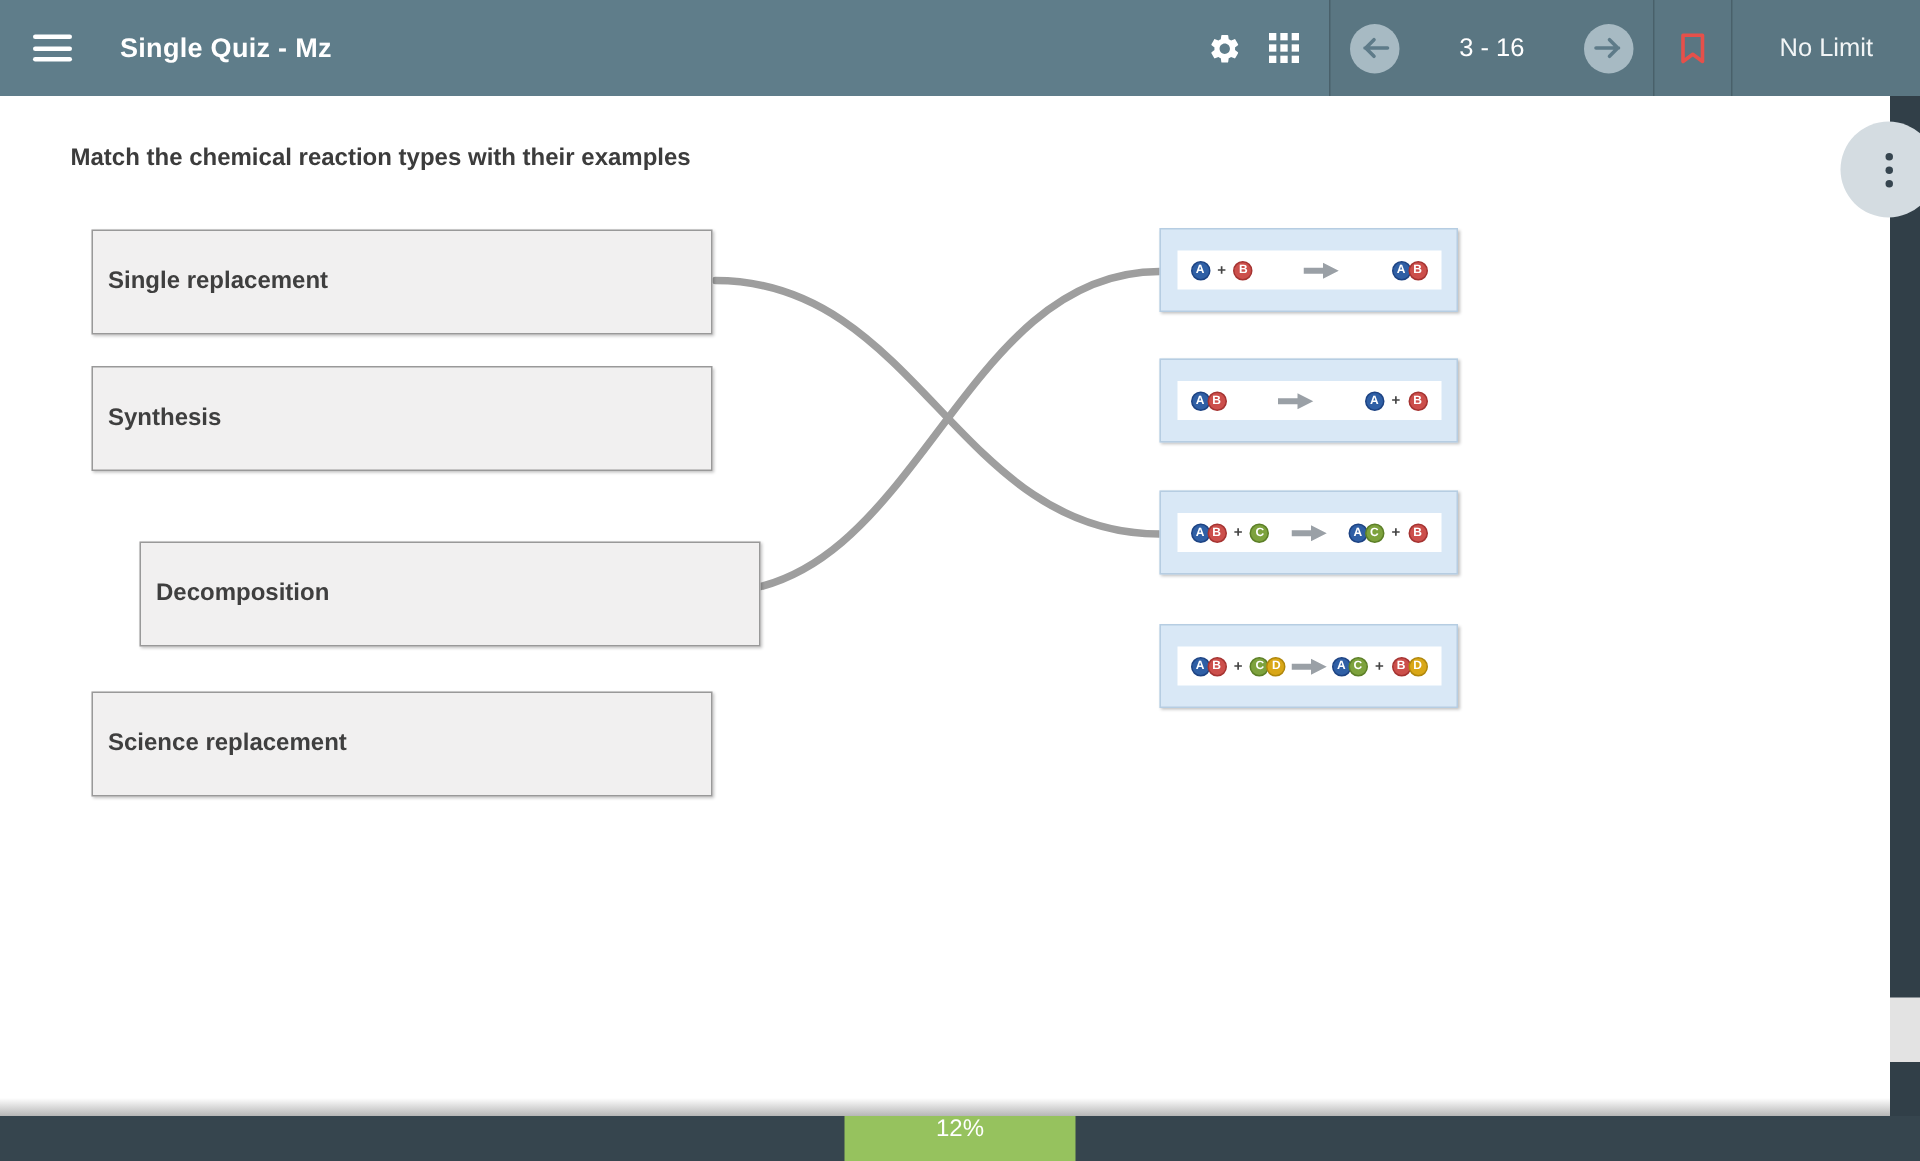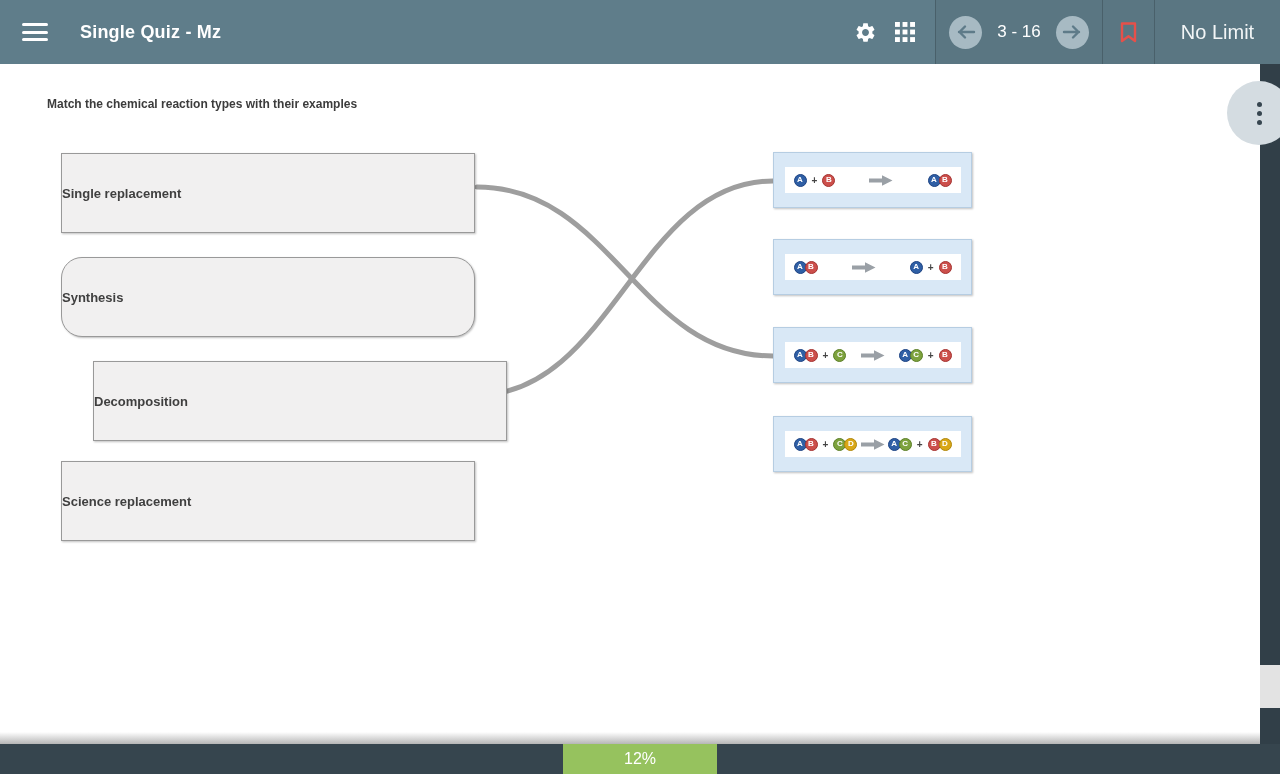--- a/index.html
+++ b/index.html
@@ -14,41 +14,41 @@
   }
   .hamburger { margin-left: 22px; width: 26px; background: none; border: none; padding: 0;
     display: flex; flex-direction: column; gap: 4.5px; cursor: pointer; }
   .hamburger .bar { height: 3px; background: #fff; border-radius: 1.5px; }
   .title { margin-left: 32px; color: #fff; font-size: 18px; font-weight: bold; letter-spacing: .2px; }
   .hspacer { flex: 1; }
   .icon-btn { width: 40px; height: 64px; background: none; border: none; padding: 0;
     display: flex; align-items: center; justify-content: center; cursor: pointer; }
   .icon-btn.grid { margin-right: 10px; }
   .nav-section {
-    width: 168px; height: 64px; box-sizing: border-box; padding: 0 13px;
+    width: 217px; height: 64px; box-sizing: border-box; padding: 0 13px;
     border-left: 1px solid rgba(0,0,0,.18); border-right: 1px solid rgba(0,0,0,.18);
     background: rgba(0,0,0,.05); display: flex; align-items: center; justify-content: space-between;
   }
   .nav-circle { width: 33px; height: 33px; border-radius: 50%; background: #a7bac3; border: none;
     display: flex; align-items: center; justify-content: center; cursor: pointer; padding: 0; }
   .counter { color: #fff; font-size: 17px; }
   .bookmark-section { width: 52px; height: 64px; box-sizing: border-box;
     border-right: 1px solid rgba(0,0,0,.18); background: rgba(0,0,0,.05);
     display: flex; align-items: center; justify-content: center; }
   .bookmark-btn { background: none; border: none; padding: 0; display: flex; cursor: pointer; }
   .limit-section { width: 125px; height: 64px; background: rgba(0,0,0,.05);
-    display: flex; align-items: center; justify-content: center; color: #f2f5f6; font-size: 20px; }
+    display: flex; align-items: center; justify-content: center; color: #f2f5f6; font-size: 17px; }
   
   .content { position: absolute; top: 64px; left: 0; width: 1260px; height: 680px; background: #fff; }
-  .prompt { position: absolute; left: 47px; top: 33px; font-size: 12px; font-weight: bold; color: #3c3c3c; }
+  .prompt { position: absolute; left: 47px; top: 33px; font-size: 16px; font-weight: bold; color: #3c3c3c; }
   .lbox {
-    position: absolute; left: 61px; width: 414px; height: 80px; box-sizing: border-box;
+    position: absolute; left: 61px; width: 414px; height: 70px; box-sizing: border-box;
     background: #f1f0f0; border: 1px solid #999; box-shadow: 1px 1px 2px rgba(0,0,0,.25);
-    display: flex; align-items: center; 
-    font-size: 13px; font-weight: bold; color: #3f3f3f; cursor: pointer;
+    display: flex; align-items: center; padding-left: 10px;
+    font-size: 16px; font-weight: bold; color: #3f3f3f; cursor: pointer;
   }
   .rbox {
     position: absolute; left: 773px; width: 199px; height: 56px; box-sizing: border-box;
     background: #d9e8f6; border: 1px solid #b6cde2; box-shadow: 1px 1px 2px rgba(0,0,0,.25);
     display: flex; align-items: center; justify-content: center; cursor: pointer;
   }
   .strip { width: 176px; height: 26px; background: #fff; box-sizing: border-box;
     display: flex; align-items: center; justify-content: space-between; padding: 0 9px; }
   .side, .mol { display: flex; align-items: center; }
   .atom { width: 13px; height: 13px; border-radius: 50%; border: 1px solid; box-sizing: border-box;
@@ -63,21 +63,21 @@
   
   .right-rail { position: absolute; top: 64px; left: 1260px; width: 20px; height: 680px; background: #313f48; }
   .scroll-thumb { position: absolute; top: 601px; left: 0; width: 20px; height: 43px; background: #e3e3e3; cursor: pointer; }
   .fab { position: absolute; top: 81px; left: 1227px; width: 64px; height: 64px; border-radius: 50%;
     background: #d4dce1; border: none; cursor: pointer; z-index: 6;
     display: flex; flex-direction: column; align-items: center; justify-content: center; gap: 4px; }
   .fab .dot { width: 5px; height: 5px; border-radius: 50%; background: #36454f; }
   
   .progress-track { position: absolute; top: 744px; left: 0; width: 1280px; height: 30px; background: #36454e; }
   .progress-fill { position: absolute; left: 563px; top: 0; width: 154px; height: 30px; background: #96c25e;
-    color: #fff; font-size: 16px; display: flex; align-items: center; justify-content: center; }
+    color: #fff; font-size: 16px; display: flex; align-items: flex-start; justify-content: center; }
 </style>
 </head>
 <body>
 
 <header class="header">
   <button class="hamburger">
     <span class="bar"></span>
     <span class="bar"></span>
     <span class="bar"></span>
   </button>
@@ -135,21 +135,21 @@
 <main class="content">
   <div class="prompt">Match the chemical reaction types with their examples</div>
   <svg id="conn-svg" class="connections" width="1260" height="680">
       <path d="M477 123 C612 123 638 292 773 292" fill="none" stroke="#9e9e9e" stroke-width="5" stroke-linecap="round"></path>
       <path d="M477 331 C612 331 638 117 773 117" fill="none" stroke="#9e9e9e" stroke-width="5" stroke-linecap="round"></path>
     </svg>
   <div id="left-col">
       <div class="lbox" style="top: 89px;">
         <span>Single replacement</span>
       </div>
-      <div class="lbox" style="top: 193px; border-radius: 21px;">
+      <div class="lbox" style="top: 180px;">
         <span>Synthesis</span>
       </div>
       <div class="lbox" style="top: 297px; margin-left: 32px;">
         <span>Decomposition</span>
       </div>
       <div class="lbox" style="top: 397px;">
         <span>Science replacement</span>
       </div>
     </div>
   <div id="right-col">

